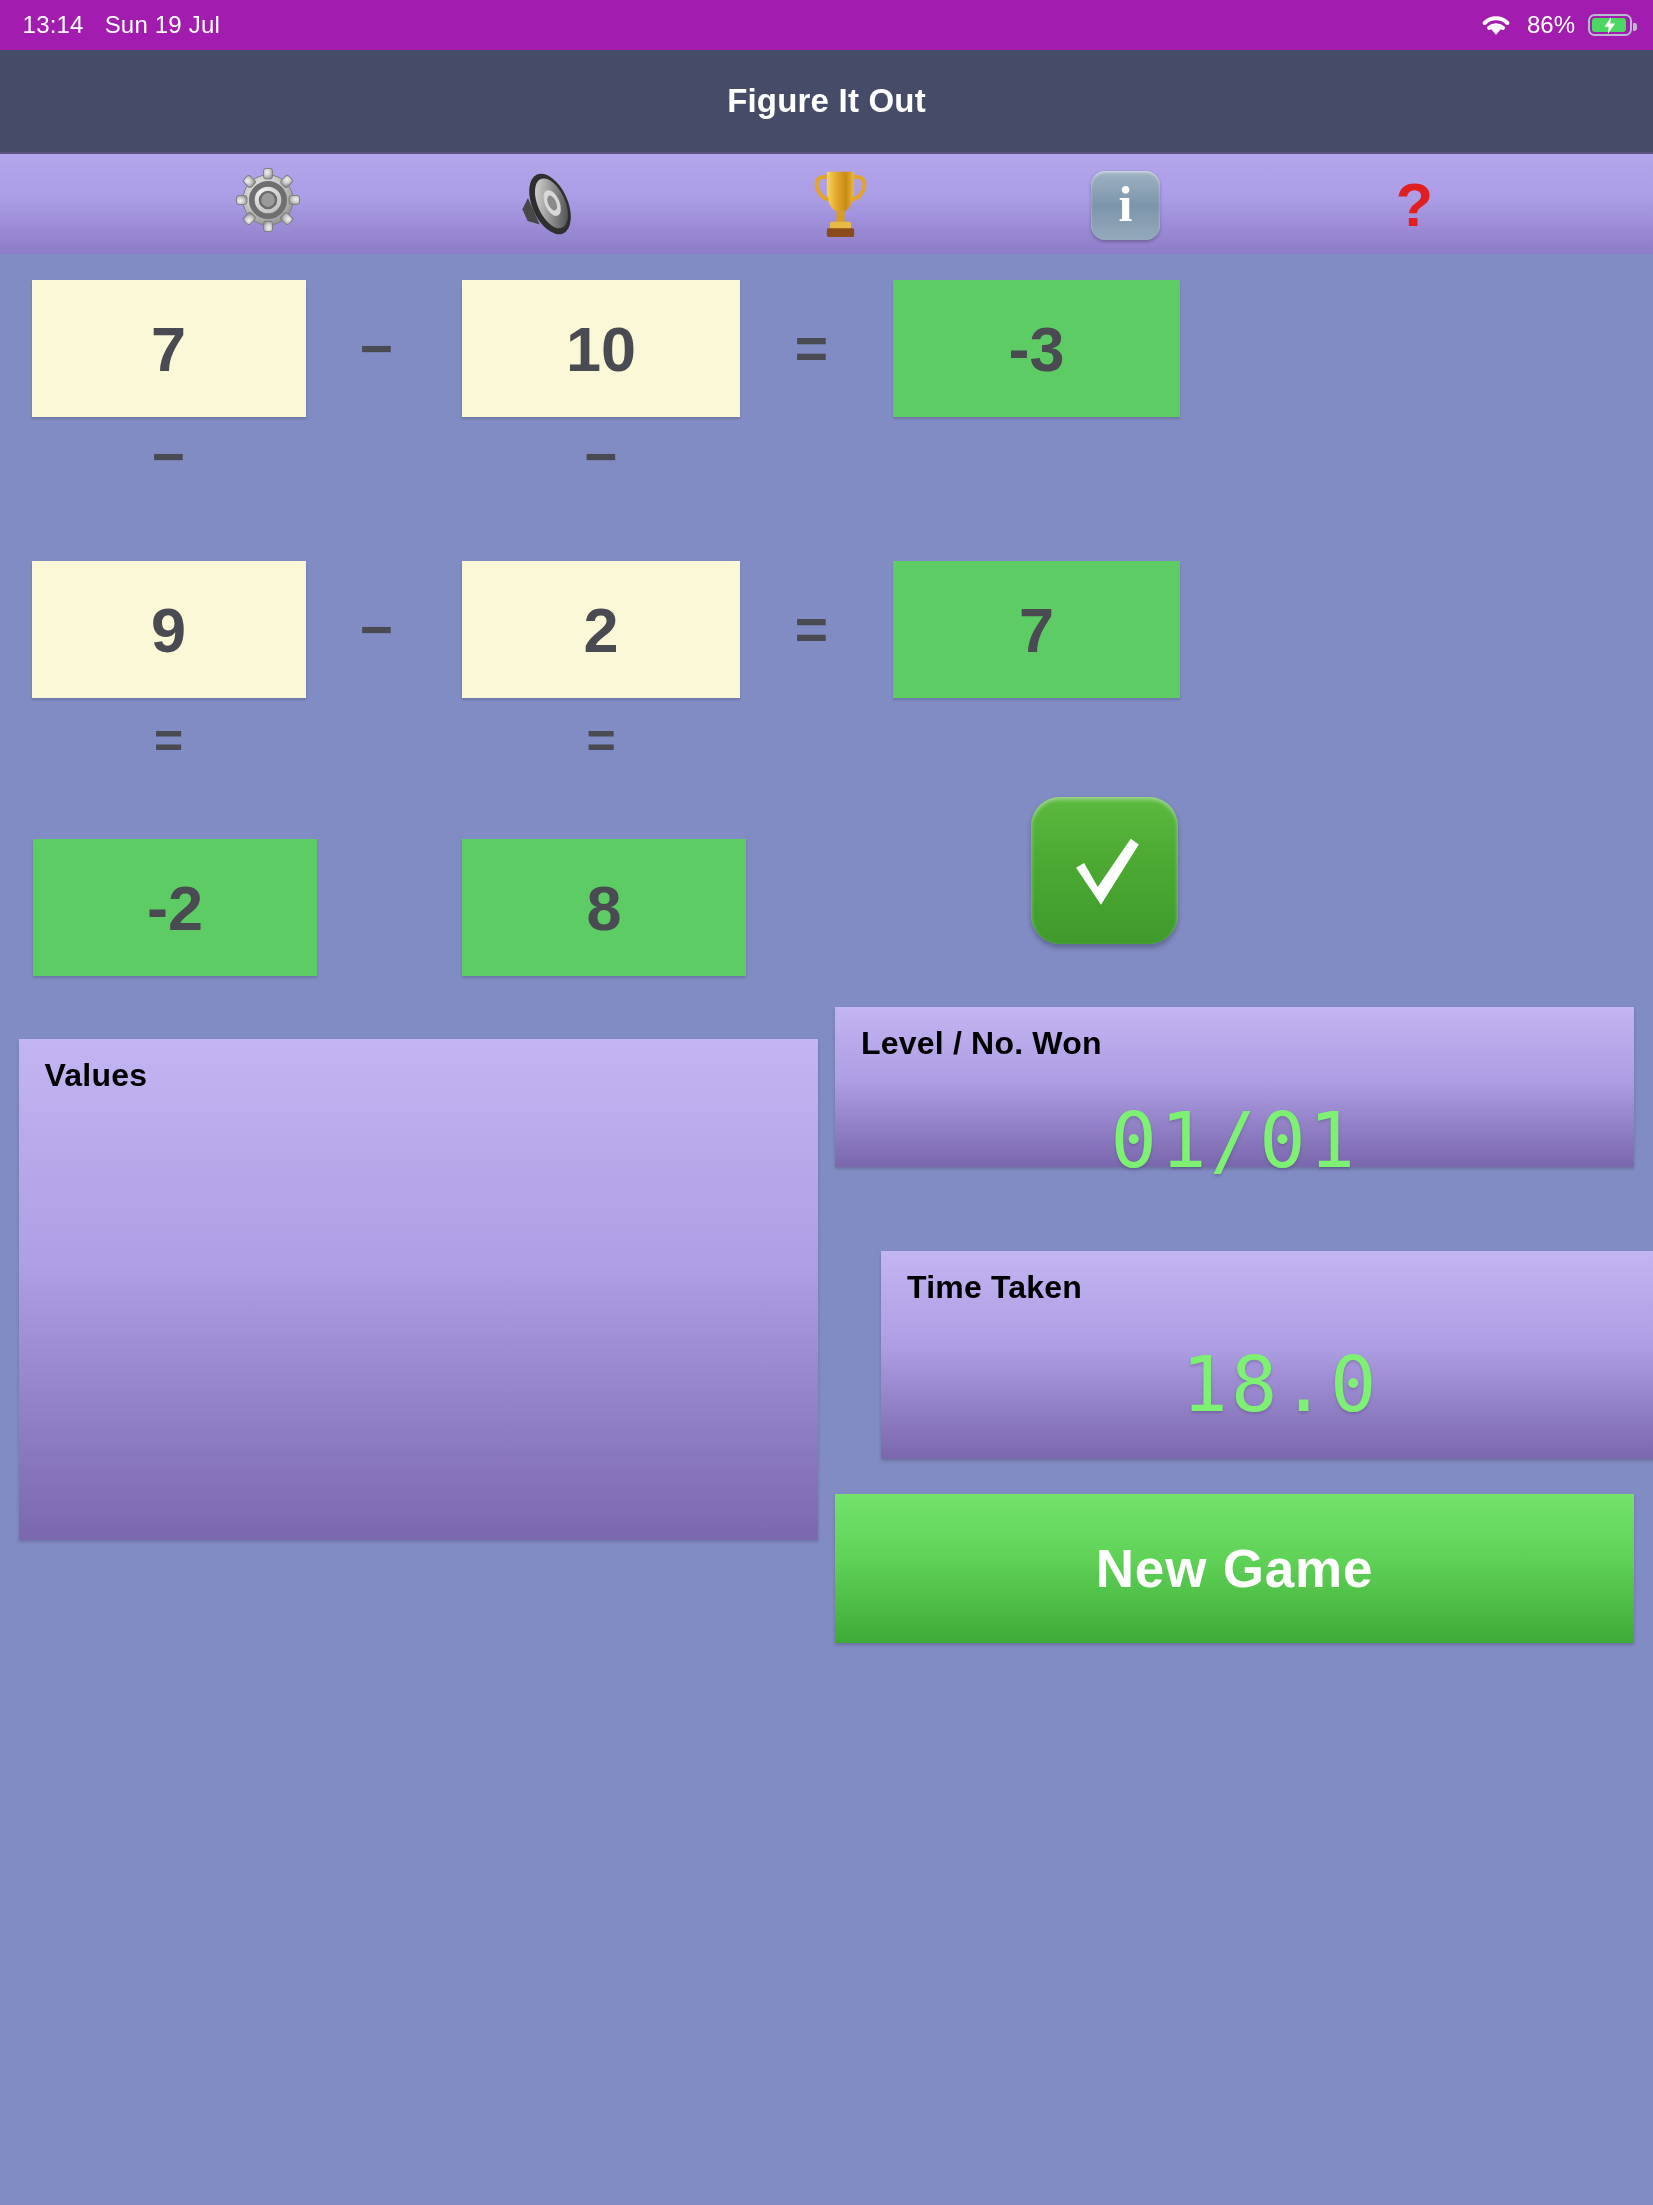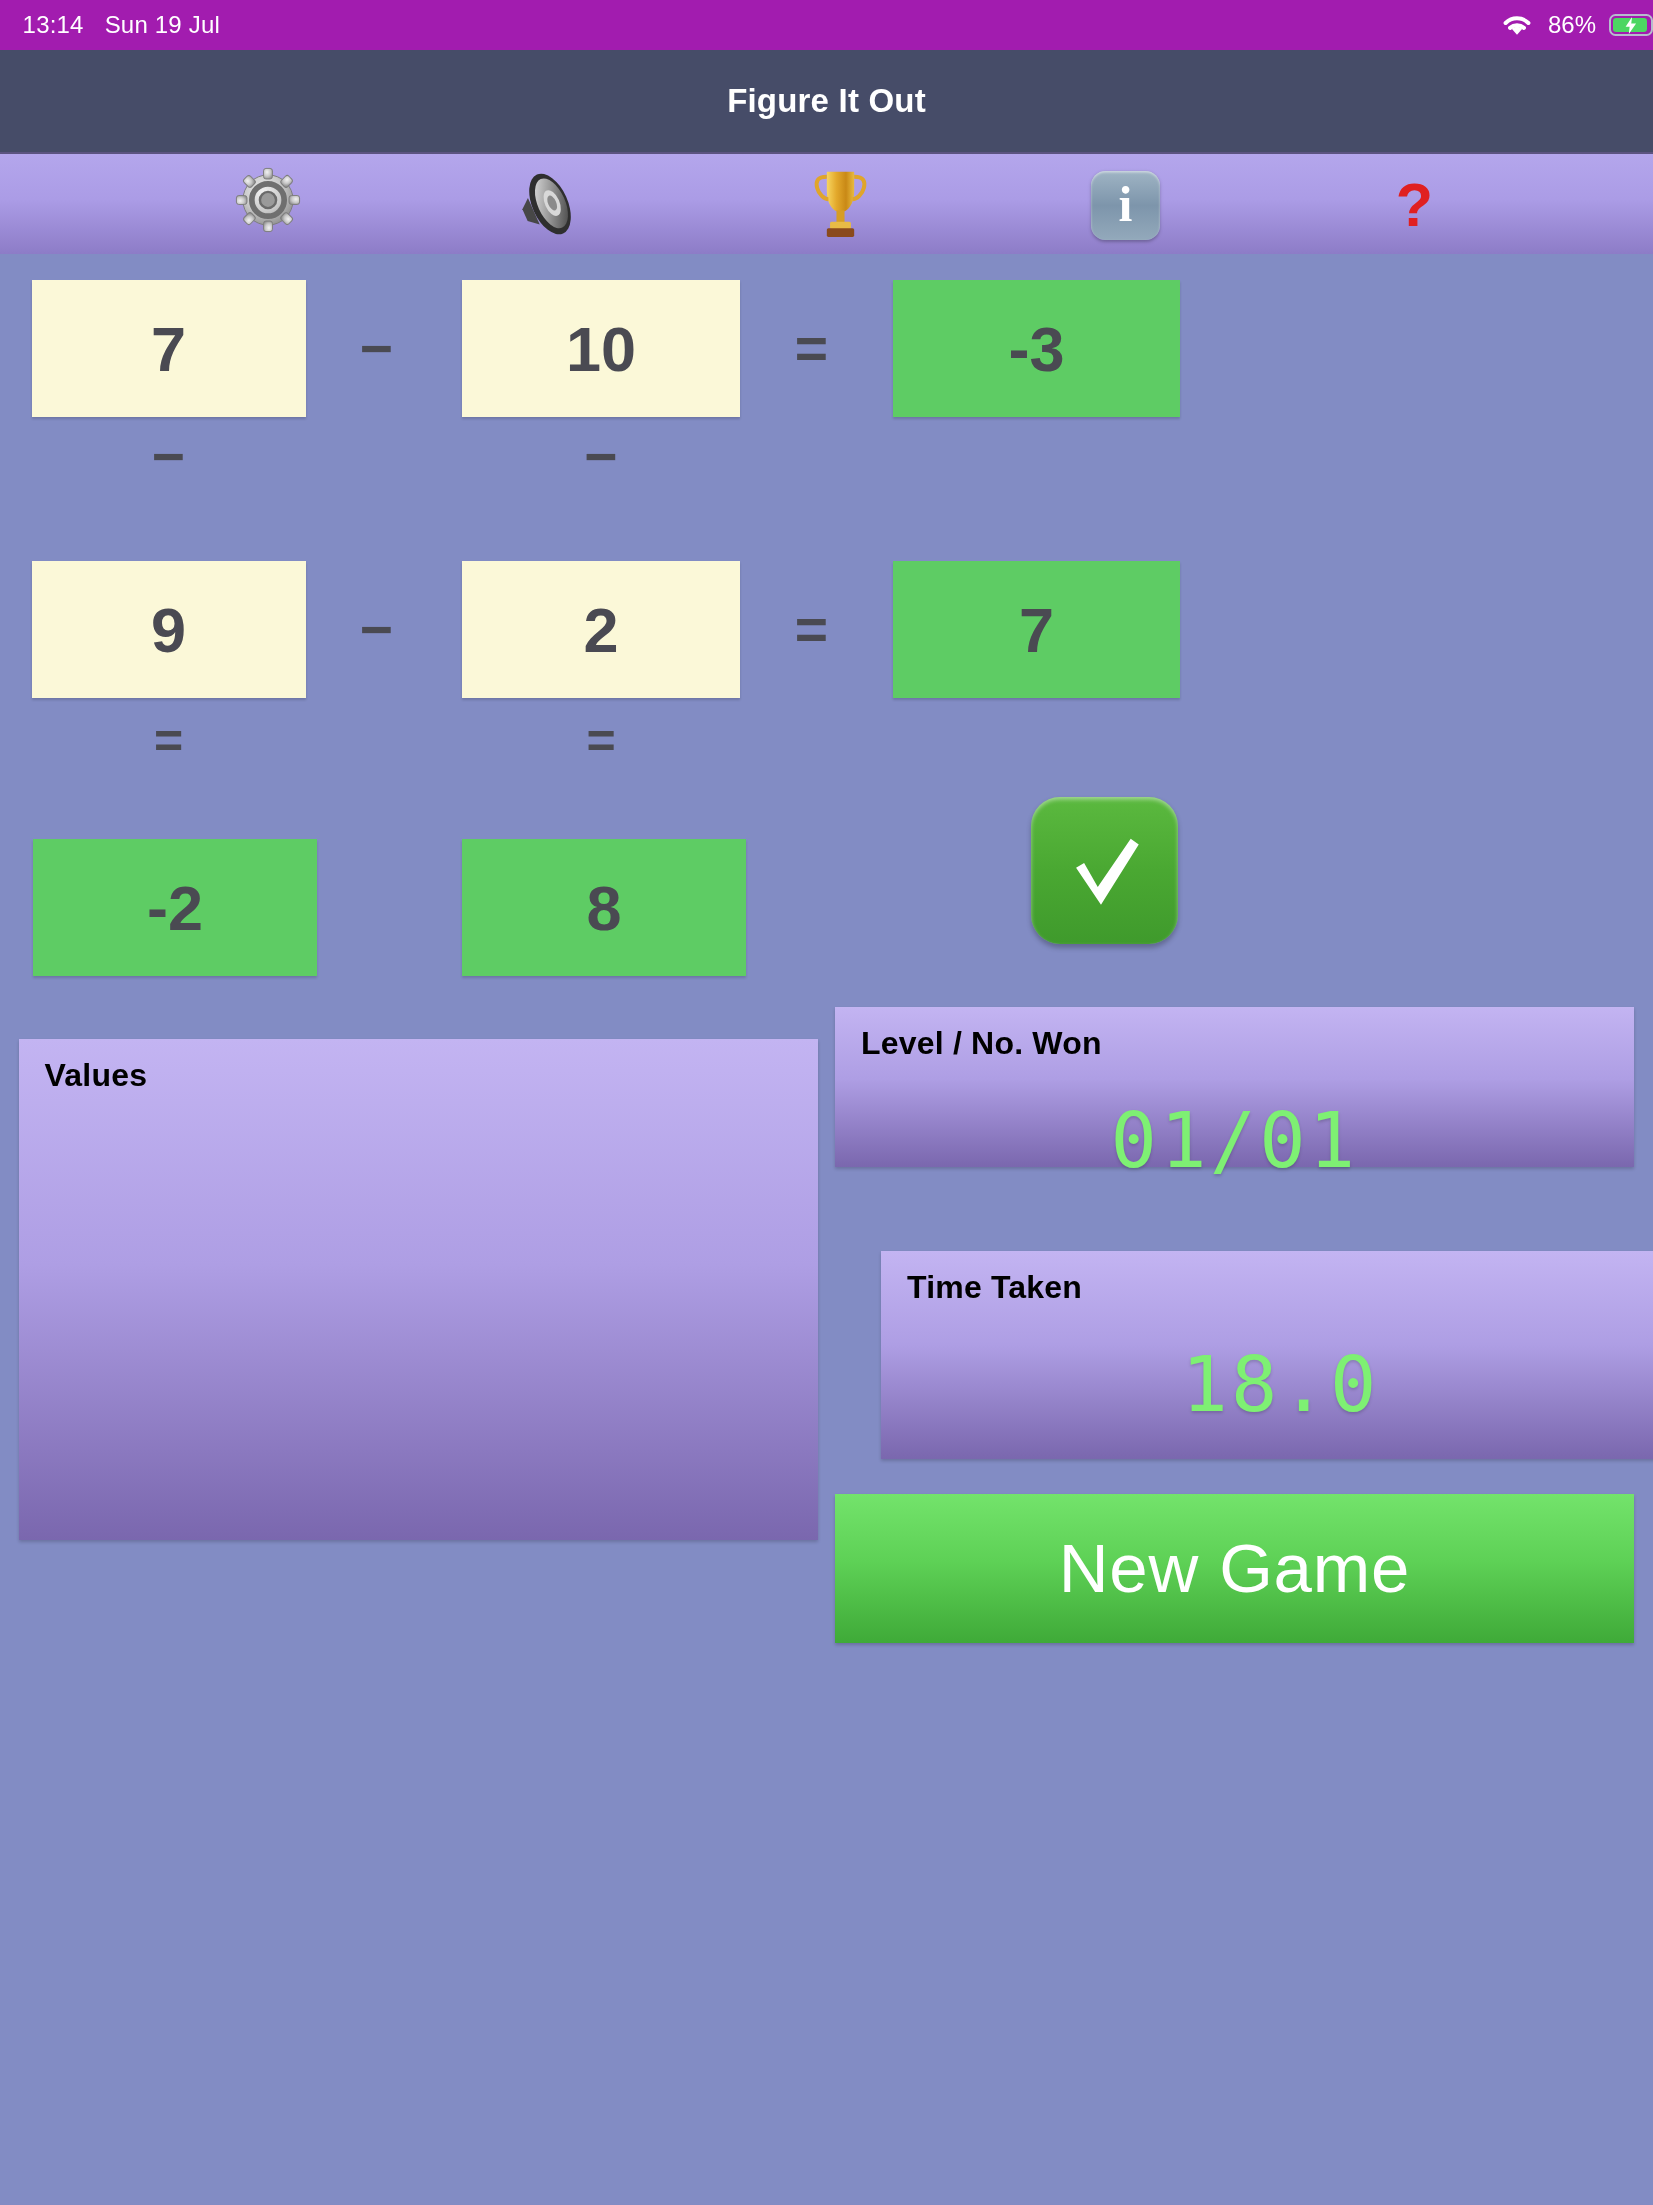--- a/index.html
+++ b/index.html
@@ -36,20 +36,21 @@
     padding-left: 22.6px;
     font-size: 24px;
     font-weight: 400;
     letter-spacing: 0.2px;
   }
   .sb-right {
     margin-left: auto;
     display: flex;
     align-items: center;
     gap: 13px;
+    padding-right: 21px;
     font-size: 24px;
   }
   .wifi-icon { display: block; }
   .battery {
     position: relative;
     width: 44px; height: 22px;
     border: 2.4px solid #b6bbcd;
     border-radius: 6.5px;
     display: flex;
     align-items: center;
@@ -191,22 +192,22 @@
   }
 
   .newgame-btn {
     position: absolute;
     background: linear-gradient(to bottom, #73e36b 0%, #5ed156 45%, #3faa38 100%);
     box-shadow: 0 1.6px 3.2px rgba(0,0,0,.2);
     display: flex;
     align-items: center;
     justify-content: center;
     color: #ffffff;
-    font-size: 69px;
-    font-weight: normal;
+    font-size: 53px;
+    font-weight: bold;
     letter-spacing: 0.8px;
   }
 </style>
 </head>
 <body>
 
 <div id="app">
 
   <div class="statusbar">
     <div class="sb-left">

